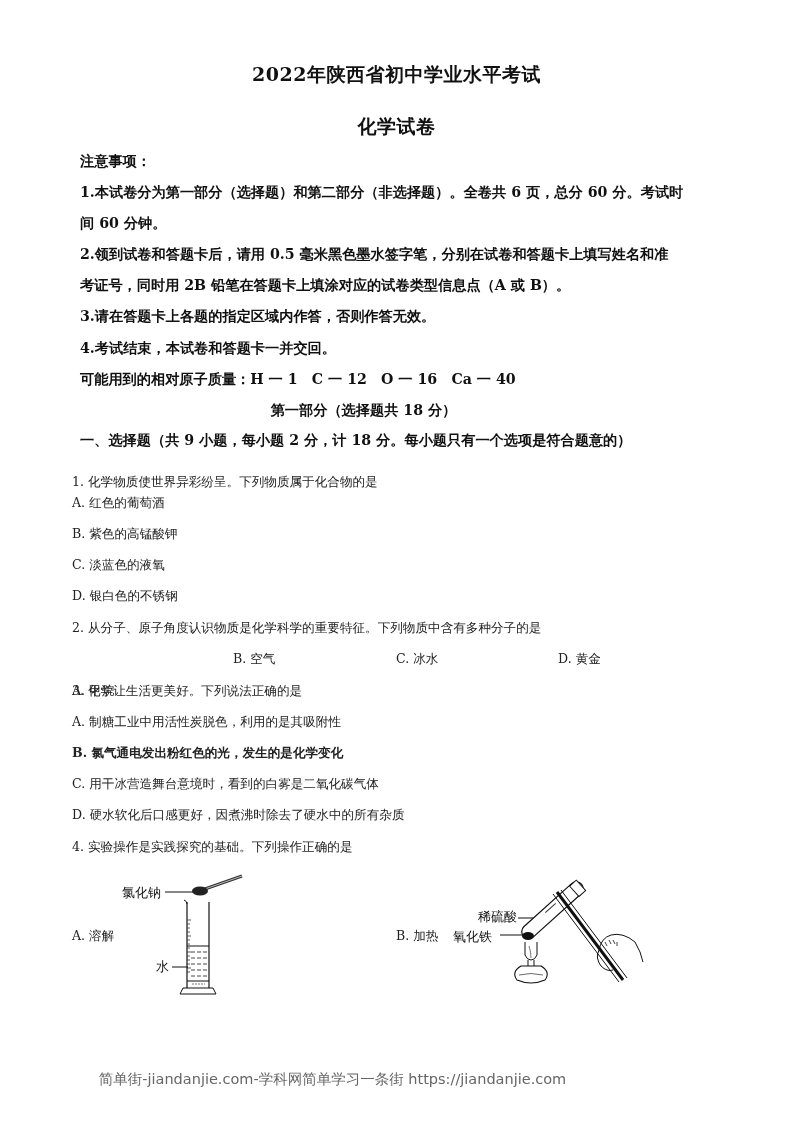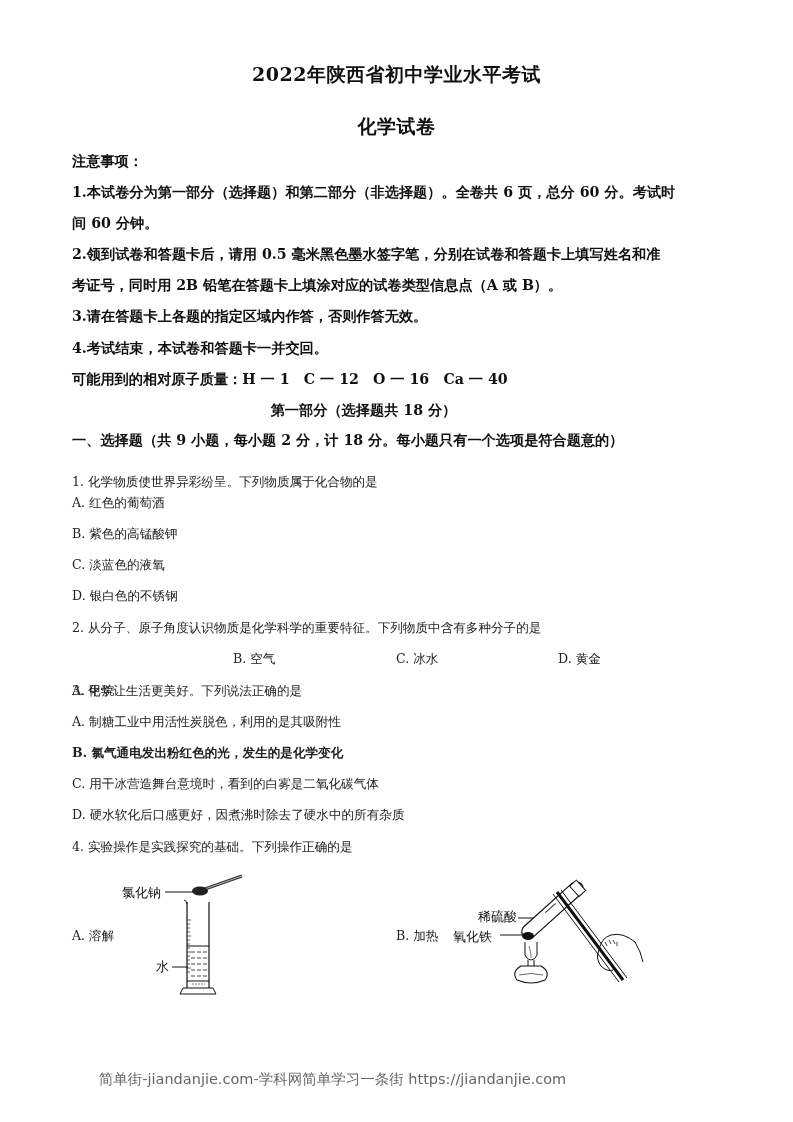--- a/index.html
+++ b/index.html
@@ -1,19 +1,19 @@
 <!DOCTYPE html>
 <html><head>
 <meta charset="utf-8">
 <style>
   html, body { margin: 0; padding: 0; background: #ffffff; }
   body { width: 793px; height: 1122px; position: relative; overflow: hidden; color: #111; font-family: "DejaVu Serif", "Liberation Serif", serif; }
   .abs { position: absolute; white-space: nowrap; }
   .title { left: 0; width: 793px; text-align: center; font-weight: bold; font-size: 19px; letter-spacing: 0.5px; }
-  .notice { left: 72px; font-weight: bold; font-size: 14.2px; }
+  .notice { left: 80px; font-weight: bold; font-size: 14.2px; }
   .sec { left: 0; width: 727px; text-align: center; font-weight: bold; font-size: 14.2px; }
   .q { left: 72px; font-size: 12.6px; color: #222; }
   .opt { font-size: 12.6px; color: #222; }
   .lbl { font-family: "DejaVu Sans", "Liberation Sans", sans-serif; font-size: 13px; color: #111; }
   .footer { left: 0; width: 665px; text-align: center; font-family: "DejaVu Sans", "Liberation Sans", sans-serif; font-size: 14.5px; color: #666; }
   svg { position: absolute; overflow: visible; }
 </style>
 </head>
 <body>
 

